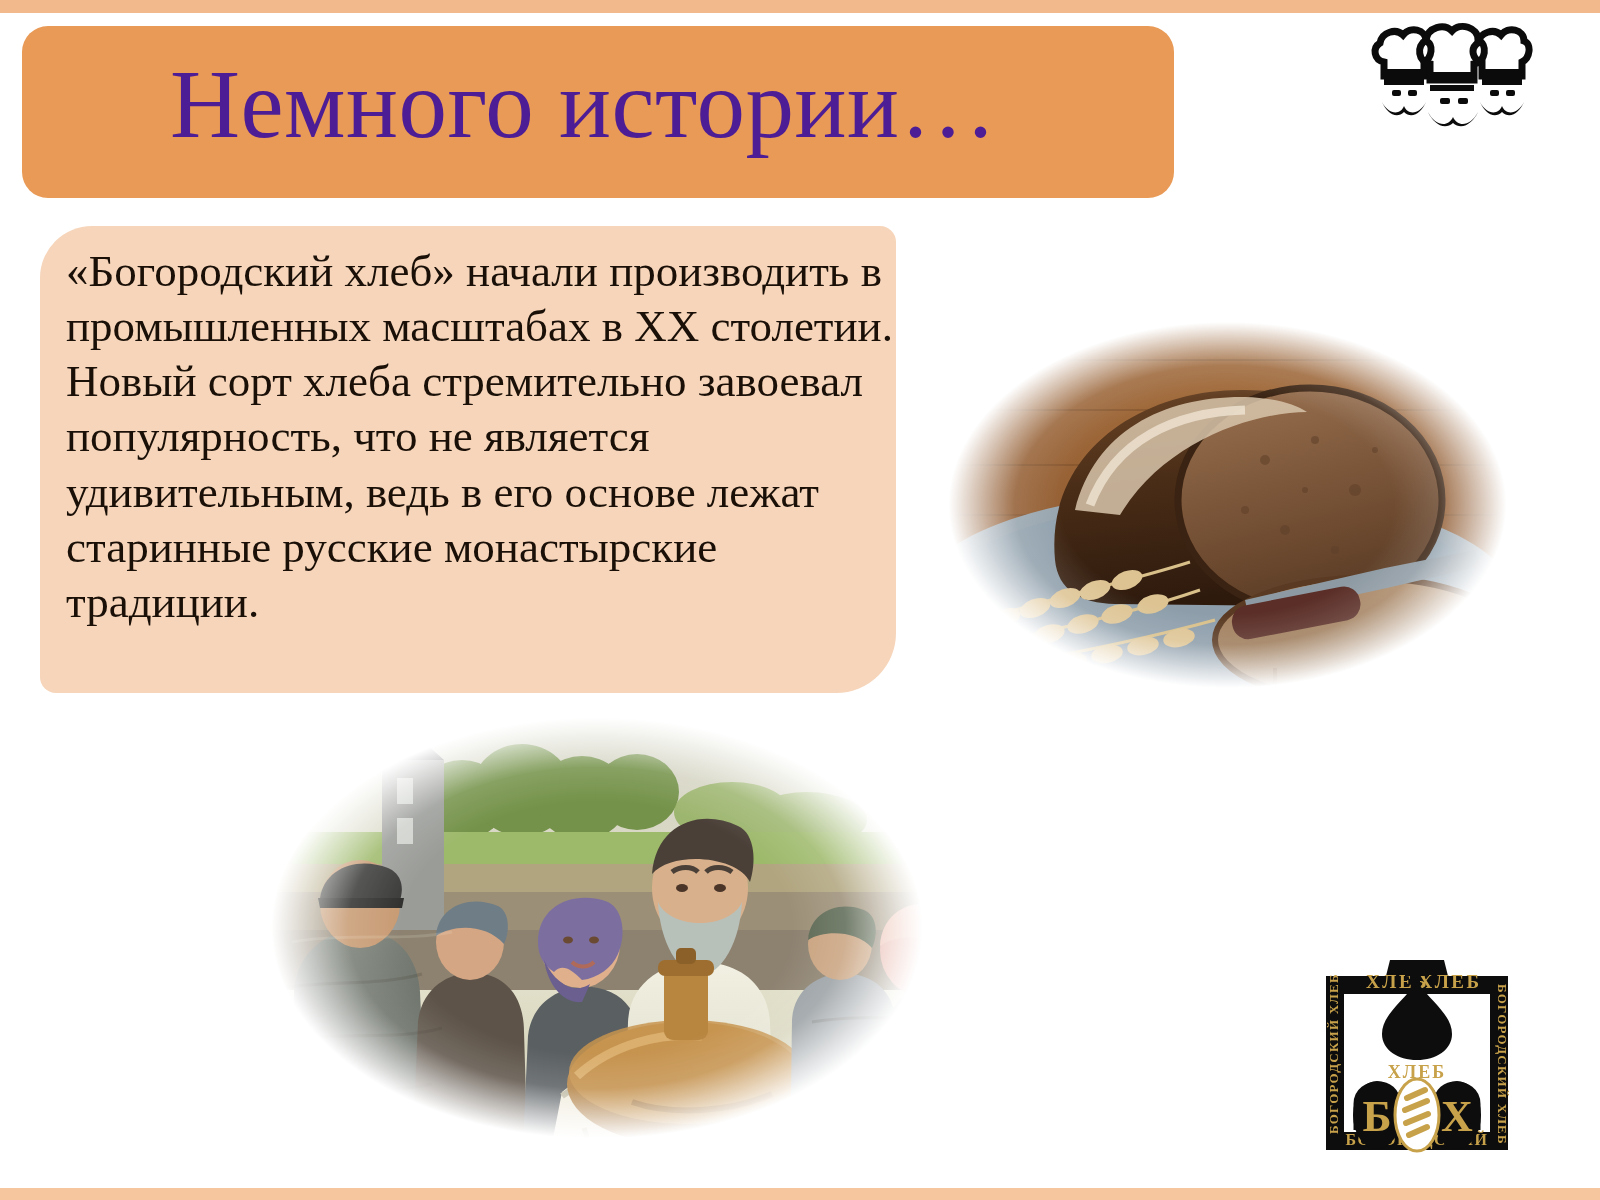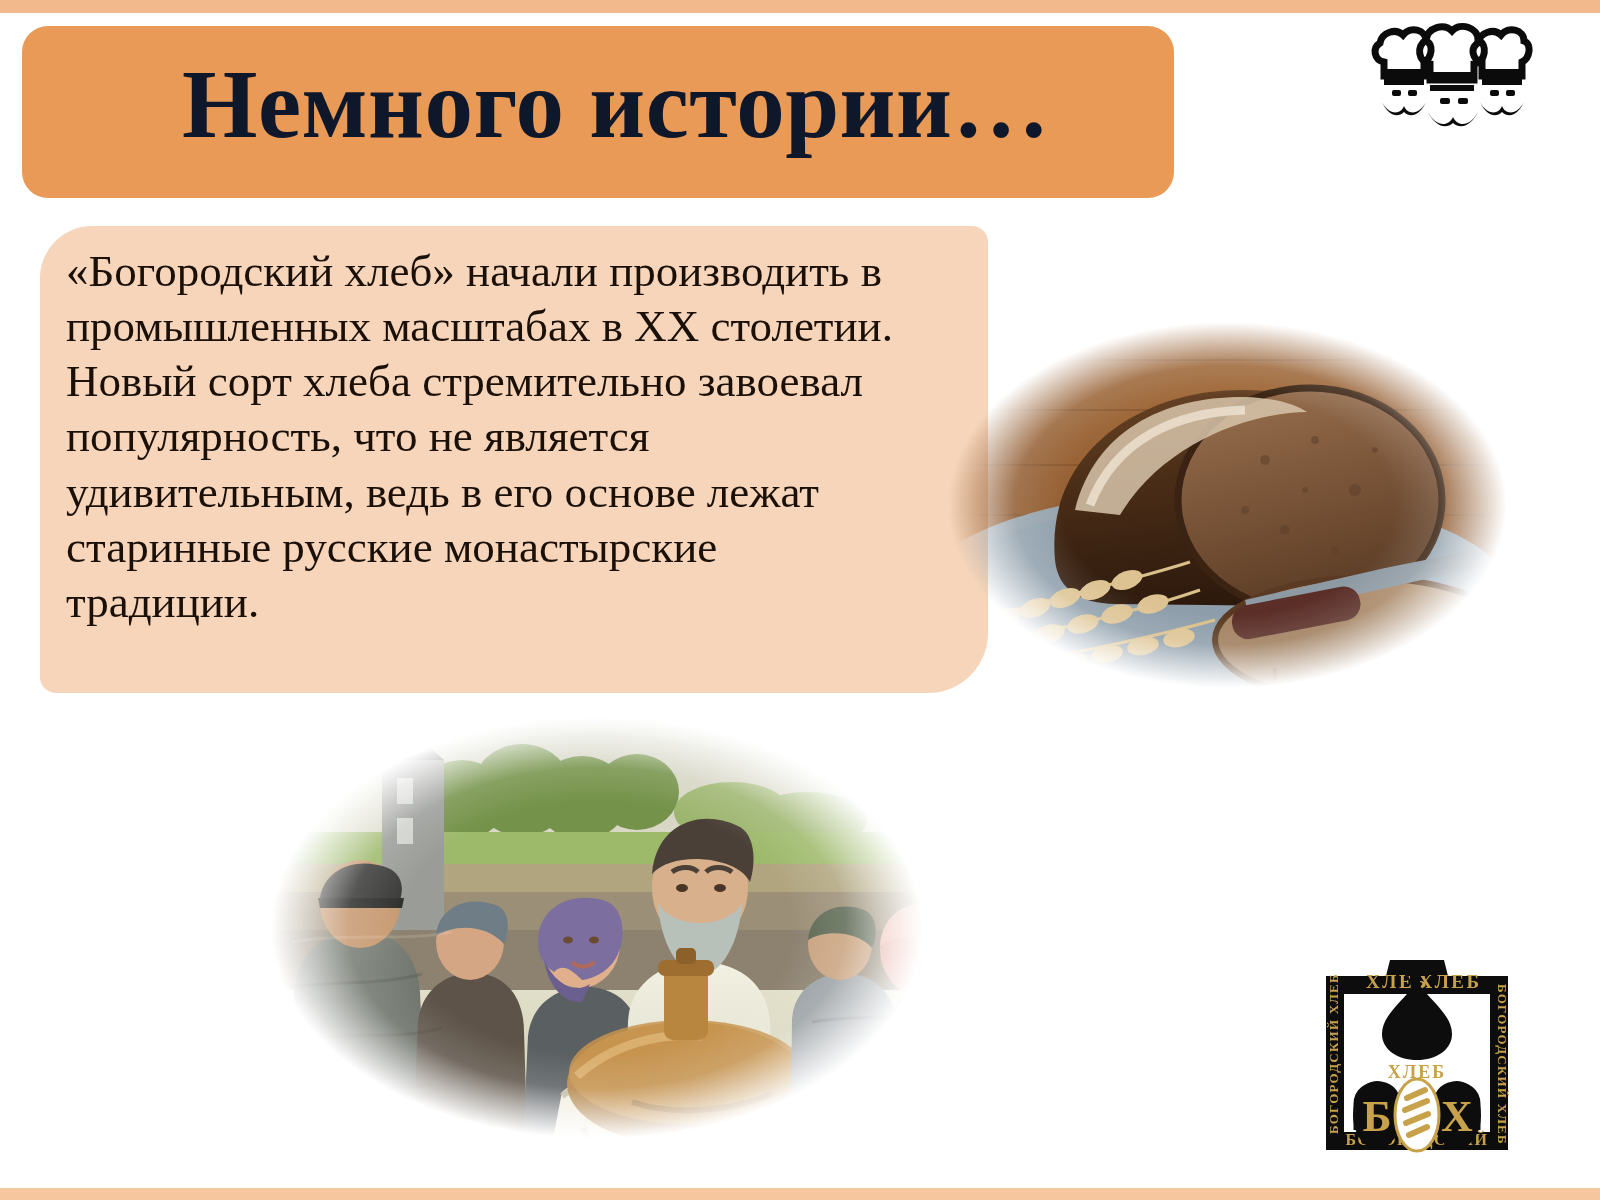--- a/index.html
+++ b/index.html
@@ -41,46 +41,46 @@
     left: 22px;
     top: 26px;
     width: 1152px;
     height: 172px;
     background: #e99a56;
     border-radius: 26px;
     box-shadow: 0 0 26px 10px rgba(255,255,255,0.0);
   }
   .title-text {
     position: absolute;
-    left: 160px;
+    left: 148px;
     top: 30px;
     font-size: 97px;
     line-height: 1.0;
-    font-weight: bold;
-    color: #0f172a;
+    font-weight: normal;
+    color: #4c1d95;
     letter-spacing: 0.5px;
     white-space: nowrap;
     font-family: "Liberation Serif", "DejaVu Serif", serif;
   }
 
   
   .chef-hats {
     position: absolute;
     left: 1368px;
     top: 18px;
     width: 172px;
     height: 110px;
   }
 
   
   .text-panel {
     position: absolute;
     left: 40px;
     top: 226px;
-    width: 948px;
+    width: 856px;
     height: 467px;
     background: #f6d5ba;
     border-radius: 52px 16px 60px 16px;
   }
   .body-text {
     position: absolute;
     left: 26px;
     top: 18px;
     width: 840px;
     font-size: 45px;

